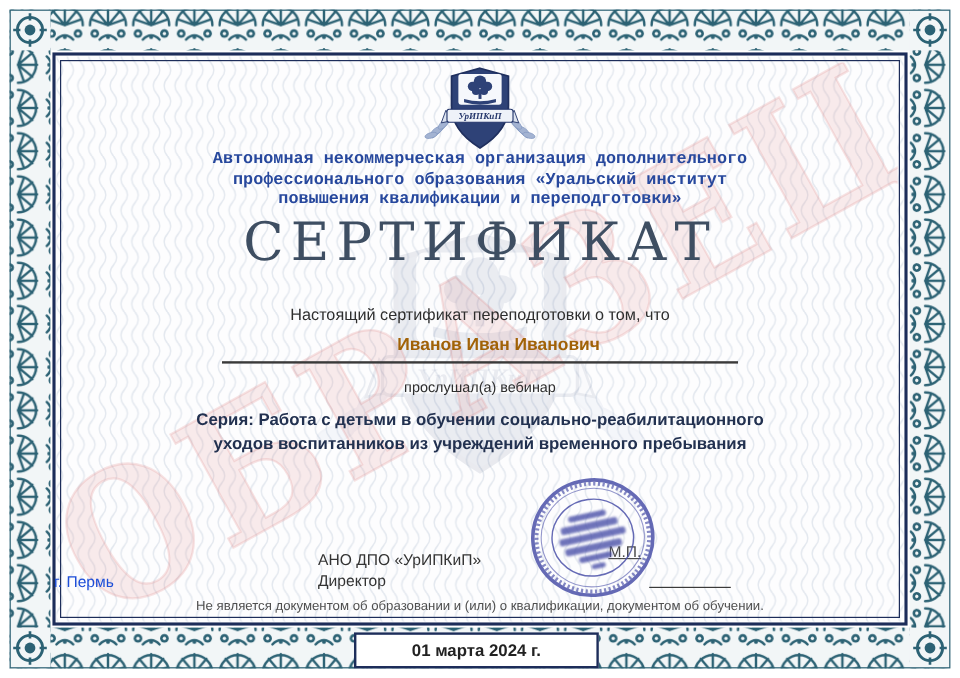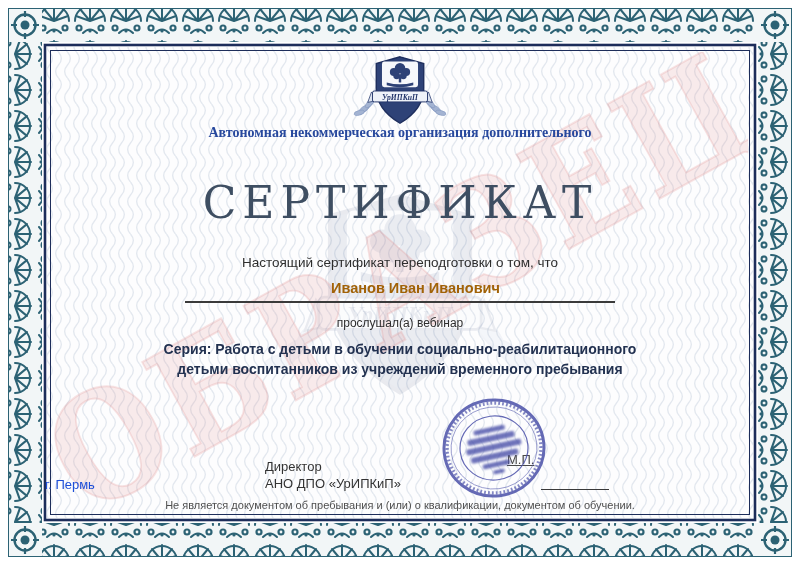--- a/index.html
+++ b/index.html
@@ -11,21 +11,21 @@
     --stamp-blue:#4b51a9;
     --text-dark:#2e2e2e;
     --text-gray:#4f4f4f;
   }
   *{margin:0;padding:0;box-sizing:border-box;}
   body{background:#ffffff;font-family:"Liberation Sans",sans-serif;}
   .stage{position:relative;width:800px;height:565px;overflow:hidden;background:#fff;}
   .backdrop{position:absolute;left:0;top:0;width:800px;height:565px;}
   .abs{position:absolute;}
   .center-line{left:0;width:100%;text-align:center;}
-  .org-block{top:125px;font-family:Liberation Serif, serif;font-weight:bold;
+  .org-block{top:125px;font-family:Liberation Mono, monospace;font-weight:bold;
     font-size:14px;line-height:16.5px;color:var(--org-blue);}
   .cert-title{top:170px;font-family:"DejaVu Serif",serif;font-weight:normal;
     font-size:44px;line-height:66px;letter-spacing:6px;color:var(--title-slate);}
   .statement{top:255px;font-size:13.5px;color:var(--text-dark);}
   .recipient{top:280px;font-size:14.5px;font-weight:bold;color:#a16207;padding-left:31px;}
   .rule{left:185px;top:301px;width:430px;border-top:2px solid #3a3a3a;height:0;}
   .action{top:316px;font-size:12px;color:var(--text-dark);}
   .course{top:340px;font-size:14px;font-weight:bold;line-height:19.5px;color:var(--course-navy);}
   .city{left:45px;top:477px;font-size:13px;color:#1d4ed8;text-align:right;}
   .director{left:265px;top:459px;font-size:13px;line-height:16.5px;color:#333;}
@@ -160,49 +160,51 @@
     </g>
   </svg>
 
   <svg class="abs header-logo" viewBox="0 0 120 78">
     <use href="#logo-group"></use>
   </svg>
 
   <div class="content">
     <div class="abs center-line org-block">
       <div>Автономная некоммерческая организация дополнительного</div>
+      <div>профессионального образования «Уральский институт</div>
+      <div>повышения квалификации и переподготовки»</div>
     </div>
 
     <div class="abs center-line cert-title">СЕРТИФИКАТ</div>
 
     <div class="abs center-line statement">Настоящий сертификат переподготовки о том, что</div>
 
     <div class="abs center-line recipient">Иванов Иван Иванович</div>
 
     <div class="abs rule"></div>
 
     <div class="abs center-line action">прослушал(а) вебинар</div>
 
     <div class="abs center-line course">
       <div>Серия: Работа с детьми в обучении социально-реабилитационного</div>
-      <div>детьми воспитанников из учреждений временного пребывания</div>
+      <div>уходов воспитанников из учреждений временного пребывания</div>
     </div>
 
     <div class="abs city">г. Пермь</div>
 
     <div class="abs director">
+      <div>АНО ДПО «УрИПКиП»</div>
       <div>Директор</div>
-      <div>АНО ДПО «УрИПКиП»</div>
     </div>
 
     <div class="abs mp">М.П.</div>
 
     <div class="abs sig-line"></div>
 
-    <div class="abs center-line footer-note">Не является документом об пребывания и (или) о квалификации, документом об обучении.</div>
+    <div class="abs center-line footer-note">Не является документом об образовании и (или) о квалификации, документом об обучении.</div>
   </div>
 
   <svg class="abs stamp" viewBox="0 0 112 112">
     <defs>
         <filter id="blur1" x="-20%" y="-20%" width="140%" height="140%">
           <feGaussianBlur stdDeviation="1.1"></feGaussianBlur>
         </filter>
       </defs>
     <g opacity="0.85" transform="rotate(-7 56 56)" stroke="#4b51a9" fill="none">
       <ellipse cx="56" cy="56" rx="50" ry="48" stroke-width="3"></ellipse>
@@ -213,13 +215,16 @@
     <g transform="rotate(-12 56 56)" fill="#4b51a9" filter="url(#blur1)" opacity="0.8">
       <rect x="39" y="35" width="32" height="5" rx="2"></rect>
       <rect x="31" y="43" width="48" height="6" rx="2"></rect>
       <rect x="28" y="52" width="56" height="6" rx="2"></rect>
       <rect x="31" y="61" width="48" height="6" rx="2"></rect>
       <rect x="41" y="70" width="28" height="5" rx="2"></rect>
       <rect x="50" y="78" width="12" height="4" rx="2"></rect>
     </g>
   </svg>
 
+  <div class="abs date-box">
+    <span>01 марта 2024 г.</span>
+  </div>
 </div>
 
 </body></html>

